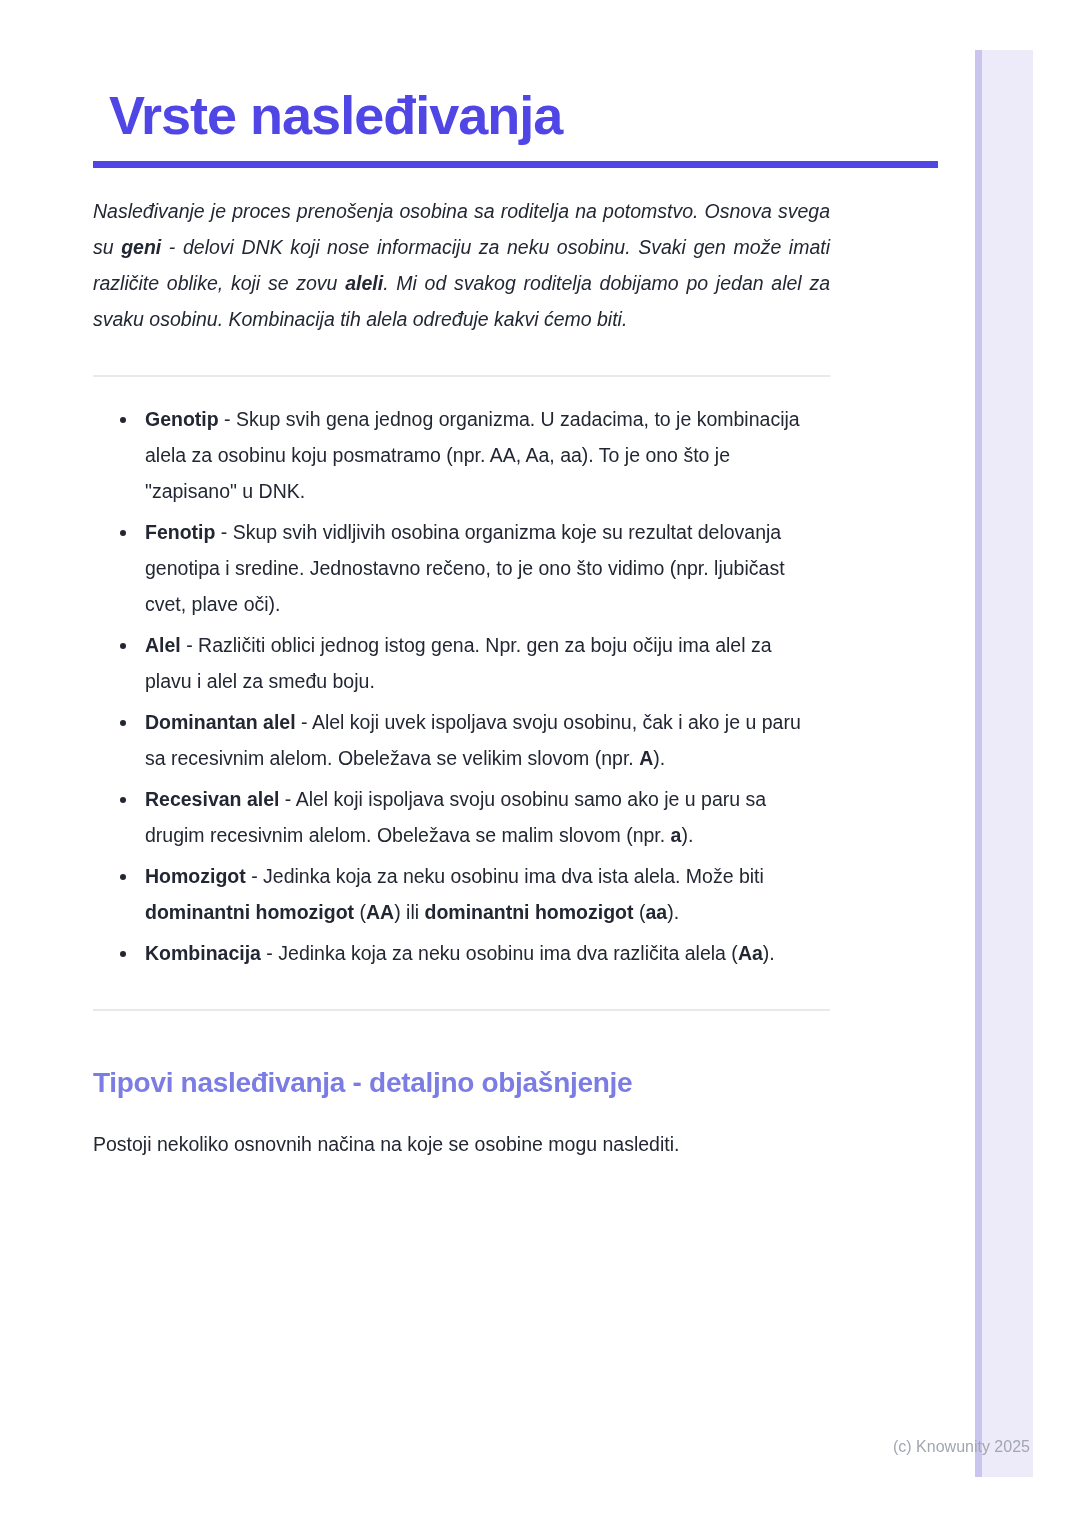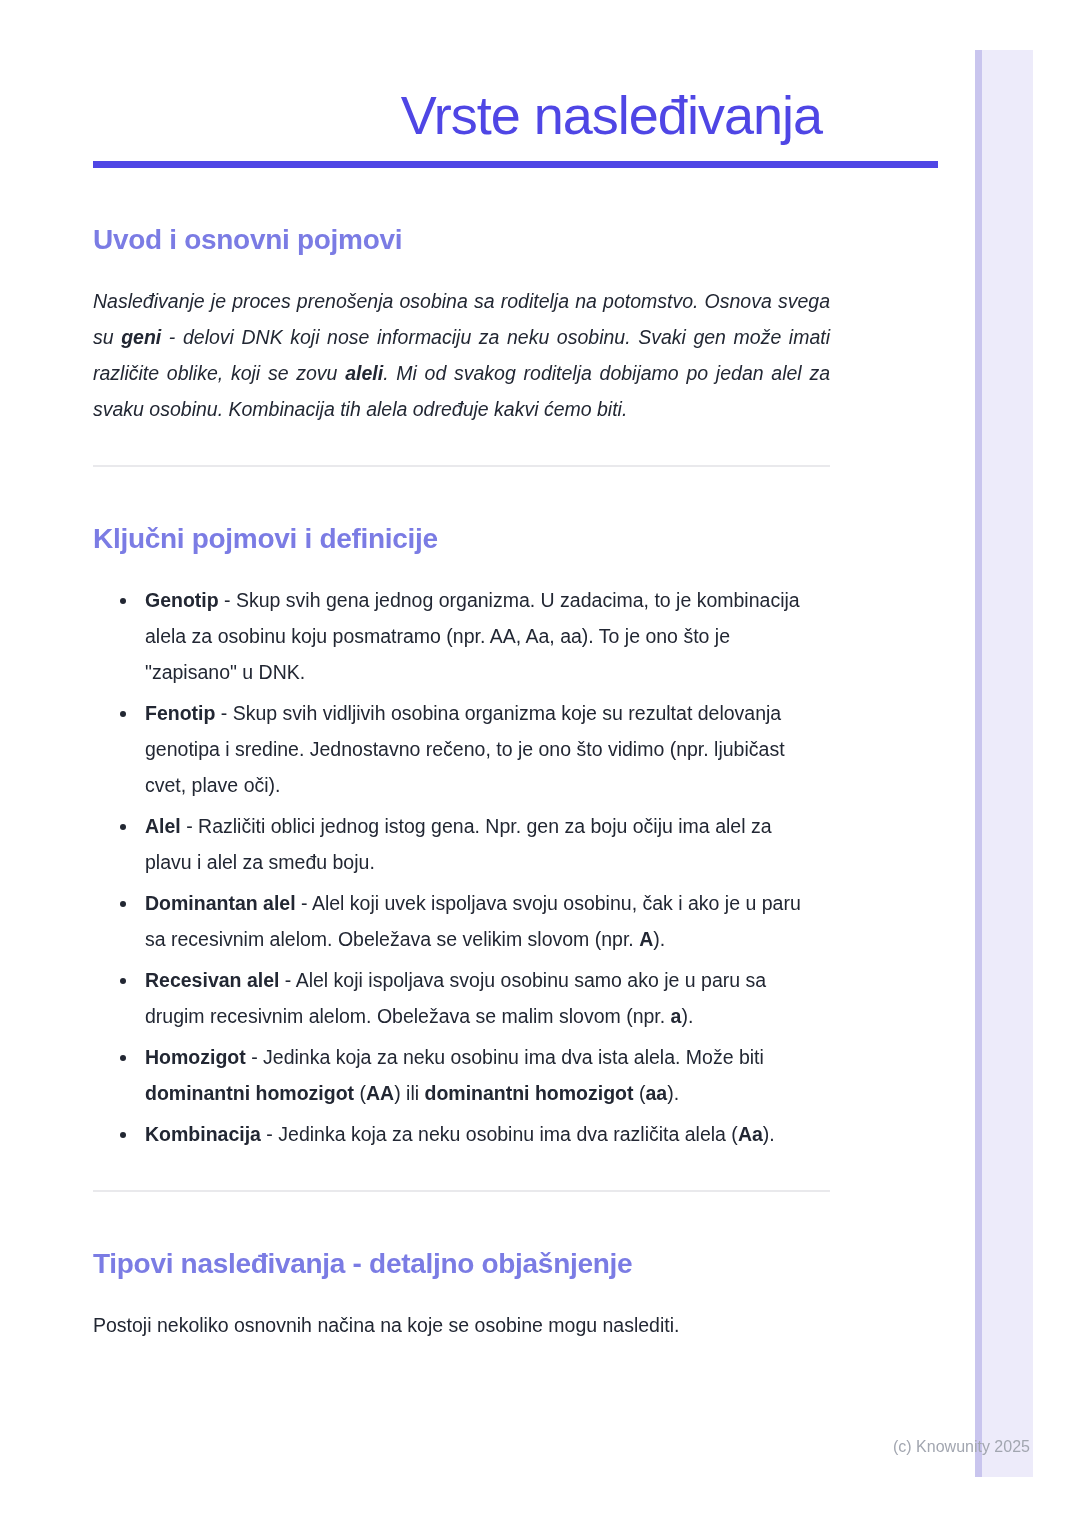--- a/index.html
+++ b/index.html
@@ -20,27 +20,26 @@
     border-left: 7px solid #c9c5ee;
     z-index: 1;
   }
   .content {
     position: absolute;
     left: 93px; top: 0;
     width: 737px;
     z-index: 2;
   }
   h1.doc-title {
-    margin: 84px 8px 0;
+    margin: 84px 16px 0;
     font-size: 54px;
     line-height: 1.15;
-    font-weight: 400;
+    font-weight: 700;
     letter-spacing: -1px;
     color: #4f46e5;
-    text-align: right;
   }
   .title-rule {
     width: 845px; height: 7px;
     background: #4f46e5;
     margin-top: 15px;
   }
   h2.section-heading {
     margin: 54px 0 0;
     font-size: 28px;
     line-height: 1.3;
@@ -83,26 +82,24 @@
 </head>
 <body>
 
 <div class="accent-bar"></div>
 
 <div class="content">
 
   <h1 class="doc-title">Vrste nasleđivanja</h1>
   <div class="title-rule"></div>
 
-  <h2 class="section-heading">Uvod i osnovni pojmovi</h2>
   <p class="body-text justify"><span>Nasleđivanje je proces prenošenja osobina sa roditelja na potomstvo. Osnova svega su </span><span class="b">geni</span><span> - delovi DNK koji nose informaciju za neku osobinu. Svaki gen može imati različite oblike, koji se zovu </span><span class="b">aleli</span><span>. Mi od svakog roditelja dobijamo po jedan alel za svaku osobinu. Kombinacija tih alela određuje kakvi ćemo biti.</span></p>
 
   <hr class="divider">
 
-  <h2 class="section-heading">Ključni pojmovi i definicije</h2>
 
   <ul class="terms-list">
       <li><span class="b">Genotip</span><span> - Skup svih gena jednog organizma. U zadacima, to je kombinacija alela za osobinu koju posmatramo (npr. AA, Aa, aa). To je ono što je "zapisano" u DNK.</span></li>
       <li><span class="b">Fenotip</span><span> - Skup svih vidljivih osobina organizma koje su rezultat delovanja genotipa i sredine. Jednostavno rečeno, to je ono što vidimo (npr. ljubičast cvet, plave oči).</span></li>
       <li><span class="b">Alel</span><span> - Različiti oblici jednog istog gena. Npr. gen za boju očiju ima alel za plavu i alel za smeđu boju.</span></li>
       <li><span class="b">Dominantan alel</span><span> - Alel koji uvek ispoljava svoju osobinu, čak i ako je u paru sa recesivnim alelom. Obeležava se velikim slovom (npr. </span><span class="b">A</span><span>).</span></li>
       <li><span class="b">Recesivan alel</span><span> - Alel koji ispoljava svoju osobinu samo ako je u paru sa drugim recesivnim alelom. Obeležava se malim slovom (npr. </span><span class="b">a</span><span>).</span></li>
       <li><span class="b">Homozigot</span><span> - Jedinka koja za neku osobinu ima dva ista alela. Može biti </span><span class="b">dominantni homozigot</span><span> (</span><span class="b">AA</span><span>) ili </span><span class="b">dominantni homozigot</span><span> (</span><span class="b">aa</span><span>).</span></li>
       <li><span class="b">Kombinacija</span><span> - Jedinka koja za neku osobinu ima dva različita alela (</span><span class="b">Aa</span><span>).</span></li>
     </ul>

